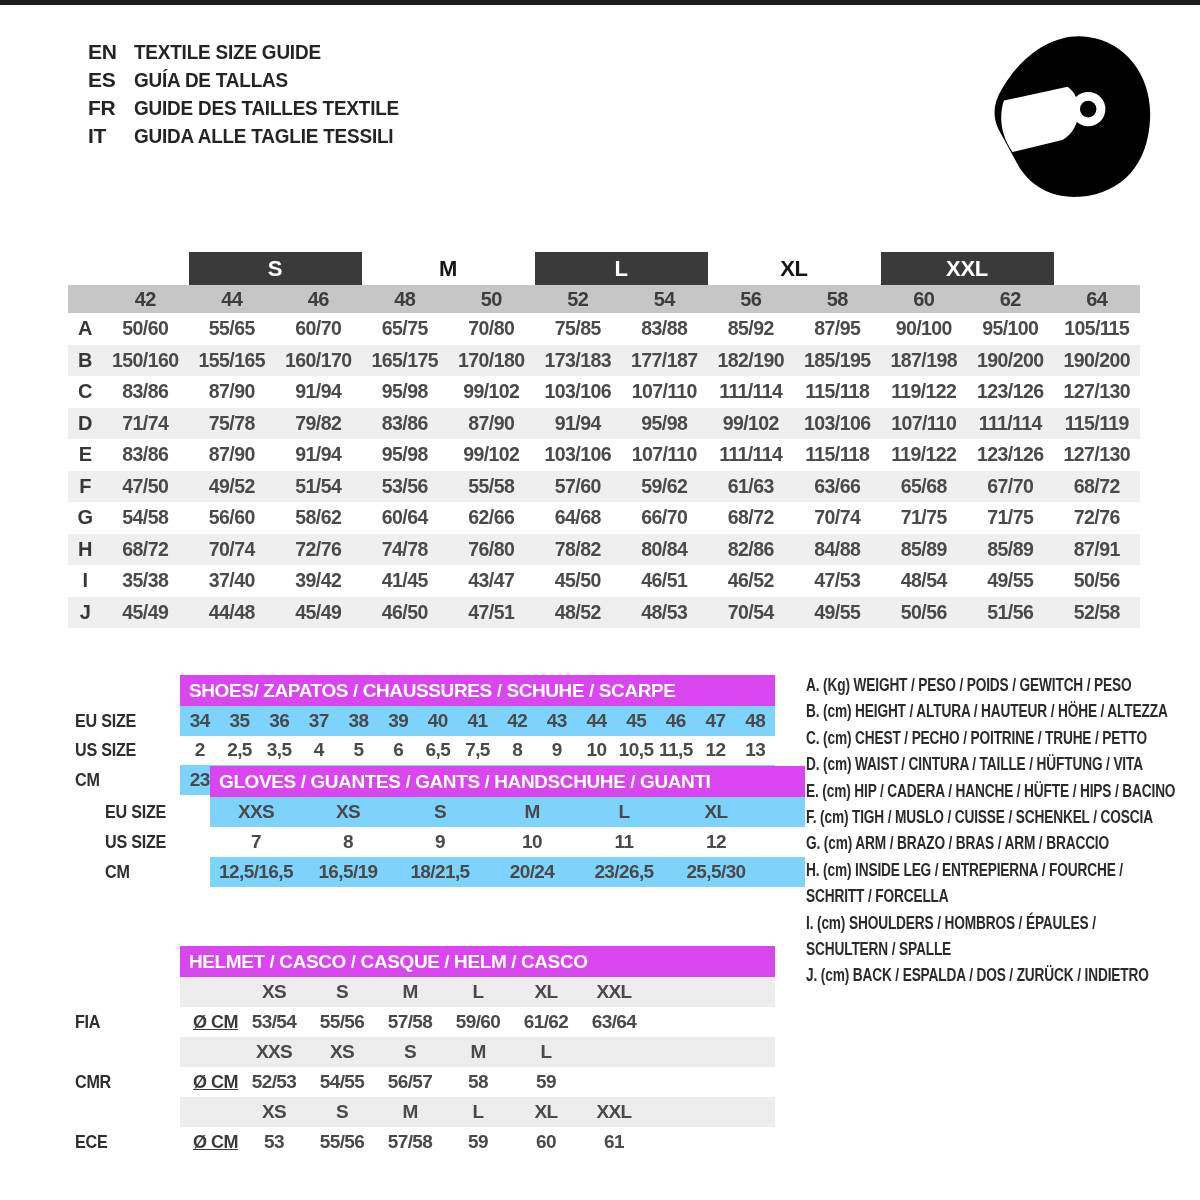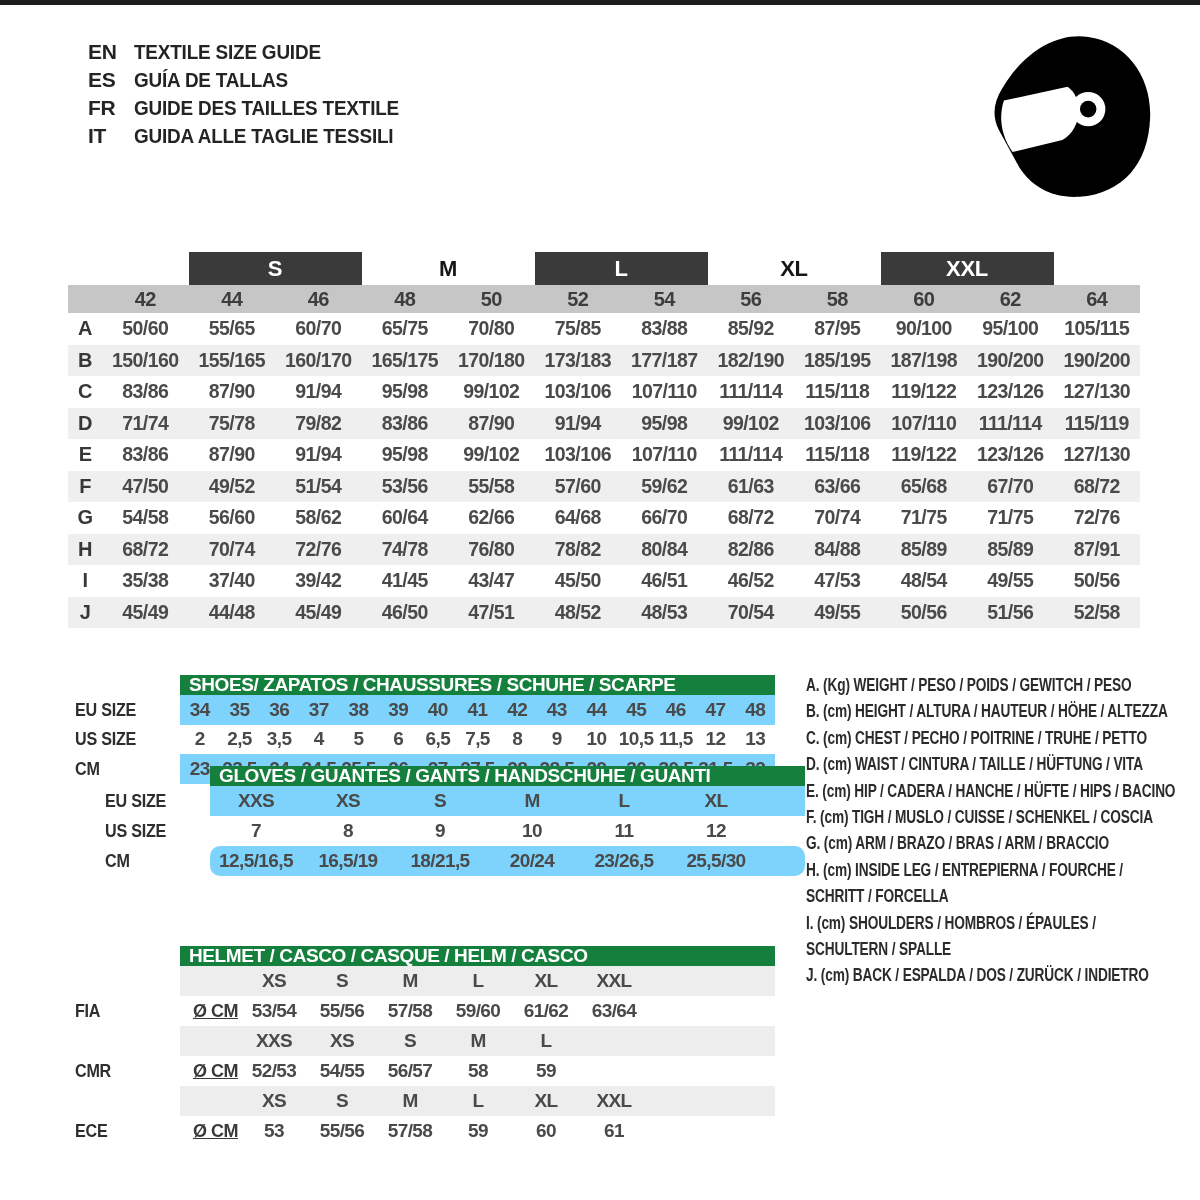--- a/index.html
+++ b/index.html
@@ -28,21 +28,21 @@
   .m-cell{display:flex;align-items:center;justify-content:center;
           font-size:19.5px;font-weight:bold;color:#4a4a4a;letter-spacing:-0.6px;white-space:nowrap;}
   .m-head .m-cell{color:#3d3d3d;font-size:20px;}
   .m-rowlabel{color:#373737;font-size:20px;}
 
   
   .section{position:absolute;left:75px;width:700px;}
   #shoes-section{top:675px;}
   #gloves-section{top:766px;margin-left:30px;}
   #helmet-section{top:946px;}
-  .band-title{margin-left:105px;height:20px;background:#15803d;color:#fff;
+  .band-title{margin-left:105px;height:31px;background:#d946ef;color:#fff;
               display:flex;align-items:center;padding-left:9px;
               font-size:19px;font-weight:bold;letter-spacing:-0.4px;white-space:nowrap;}
   .s-row{display:flex;height:30px;}
   #shoes-section .s-row{height:29.5px;}
   .s-label{width:105px;display:flex;align-items:center;font-weight:bold;font-size:19px;
            color:#2e2e2e;letter-spacing:-0.3px;white-space:nowrap;
            transform:scaleX(0.85);transform-origin:0 50%;}
   .s-band{flex:1;display:grid;}
   .s-band.shaded{background:#7dd3fc;}
   .s-cell{display:flex;align-items:center;justify-content:center;
@@ -351,21 +351,21 @@
             <div class="s-cell">7</div>
             <div class="s-cell">8</div>
             <div class="s-cell">9</div>
             <div class="s-cell">10</div>
             <div class="s-cell">11</div>
             <div class="s-cell">12</div>
           </div>
         </div>
         <div class="s-row">
           <div class="s-label">CM</div>
-          <div class="s-band shaded" style="grid-template-columns: repeat(6, 1fr); border-radius: 10px;">
+          <div class="s-band shaded" style="grid-template-columns: repeat(6, 1fr);">
             <div class="s-cell">12,5/16,5</div>
             <div class="s-cell">16,5/19</div>
             <div class="s-cell">18/21,5</div>
             <div class="s-cell">20/24</div>
             <div class="s-cell">23/26,5</div>
             <div class="s-cell">25,5/30</div>
           </div>
         </div>
       </div>
   </div>

